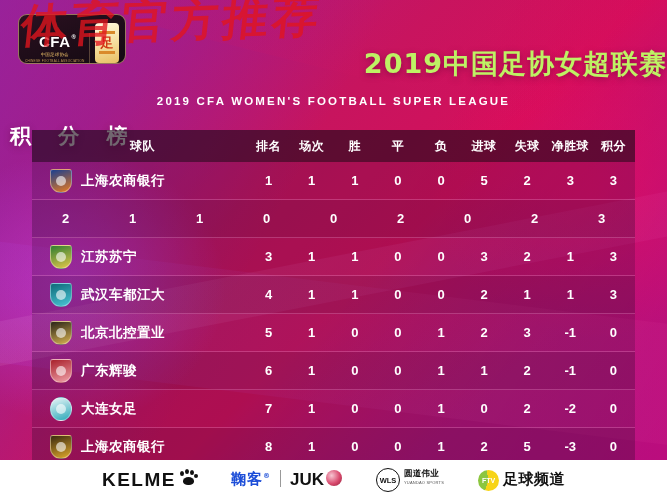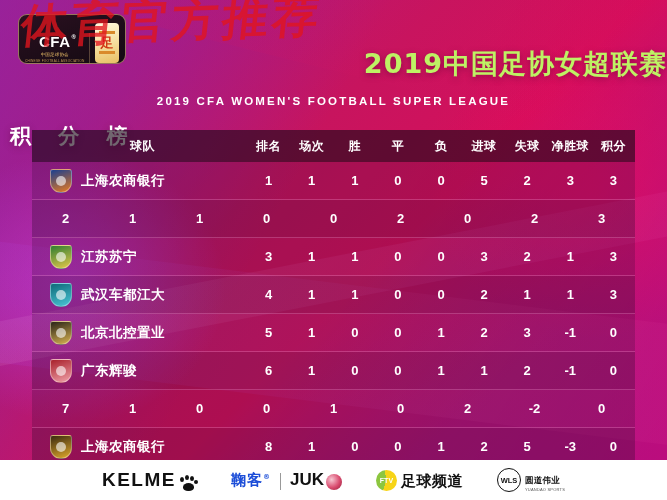--- a/index.html
+++ b/index.html
@@ -130,21 +130,21 @@
   }
   .crest.round { border-radius:50%; }
   .crest i { display:block; width:10px; height:10px; border-radius:50%; background:rgba(255,255,255,.6); }
 
   
   .footer {
     position:absolute; left:0; right:0; bottom:0;
     height:40px; background:#ffffff; z-index:7;
     display:flex; align-items:center; justify-content:center; gap:34px;
   }
-  .sp { display:flex; align-items:flex-end; gap:4px; }
+  .sp { display:flex; align-items:flex-start; gap:4px; }
   .kelme { font:bold 19px "Liberation Sans", sans-serif; letter-spacing:1.5px; color:#111; }
   .paw { width:17px; height:16px; position:relative; }
   .paw b { position:absolute; background:#111; border-radius:50%; }
   .paw .p1{width:4px;height:5px;left:0;top:2px;} .paw .p2{width:4px;height:5px;left:5px;top:0;}
   .paw .p3{width:4px;height:5px;left:10px;top:1px;} .paw .p4{width:4px;height:4px;left:14px;top:5px;}
   .paw .p5{width:11px;height:8px;left:3px;bottom:0;border-radius:50% 50% 45% 45%;}
   .juke { font:bold 15px "DejaVu Sans", sans-serif; color:#1d4ed8; letter-spacing:1px; }
   .juke sup { font-size:7px; vertical-align:super; }
   .vbar { width:1px; height:17px; background:#999; margin:0 5px; }
   .juk { font:bold 17px "Liberation Sans", sans-serif; color:#111; letter-spacing:0px; }
@@ -312,20 +312,26 @@
         <div class="c-num">1</div>
         <div class="c-num">0</div>
         <div class="c-num">0</div>
         <div class="c-num">1</div>
         <div class="c-num">1</div>
         <div class="c-num">2</div>
         <div class="c-num">-1</div>
         <div class="c-num">0</div>
       </div>
       <div class="row body">
+        <div class="c-team">
+          <span class="crest round" style="background: linear-gradient(160deg, rgb(234, 246, 248) 0%, rgb(42, 168, 184) 100%); border: 1px solid rgba(255, 255, 255, 0.35);">
+            <i></i>
+          </span>
+          <span class="team-name">大连女足</span>
+        </div>
         <div class="c-num">7</div>
         <div class="c-num">1</div>
         <div class="c-num">0</div>
         <div class="c-num">0</div>
         <div class="c-num">1</div>
         <div class="c-num">0</div>
         <div class="c-num">2</div>
         <div class="c-num">-2</div>
         <div class="c-num">0</div>
       </div>
@@ -362,28 +368,28 @@
   </div>
 
   <div class="sp">
     <span class="juke"><span>鞠客</span><sup>®</sup></span>
     <span class="vbar"></span>
     <span class="juk">JUK</span>
     <span class="jflower"></span>
   </div>
 
   <div class="sp">
-    <span class="ftv-badge">
-        <span>FTV</span>
-      </span>
-    <span class="ftv-text">足球频道</span>
-  </div>
-
-  <div class="sp">
     <span class="wls-circle">
         <span>WLS</span>
       </span>
     <span class="wls-cn">
       <b>圆道伟业</b>
       <i>YUANDAO SPORTS</i>
     </span>
   </div>
+
+  <div class="sp">
+    <span class="ftv-badge">
+        <span>FTV</span>
+      </span>
+    <span class="ftv-text">足球频道</span>
+  </div>
 </div>
 
 </body></html>

